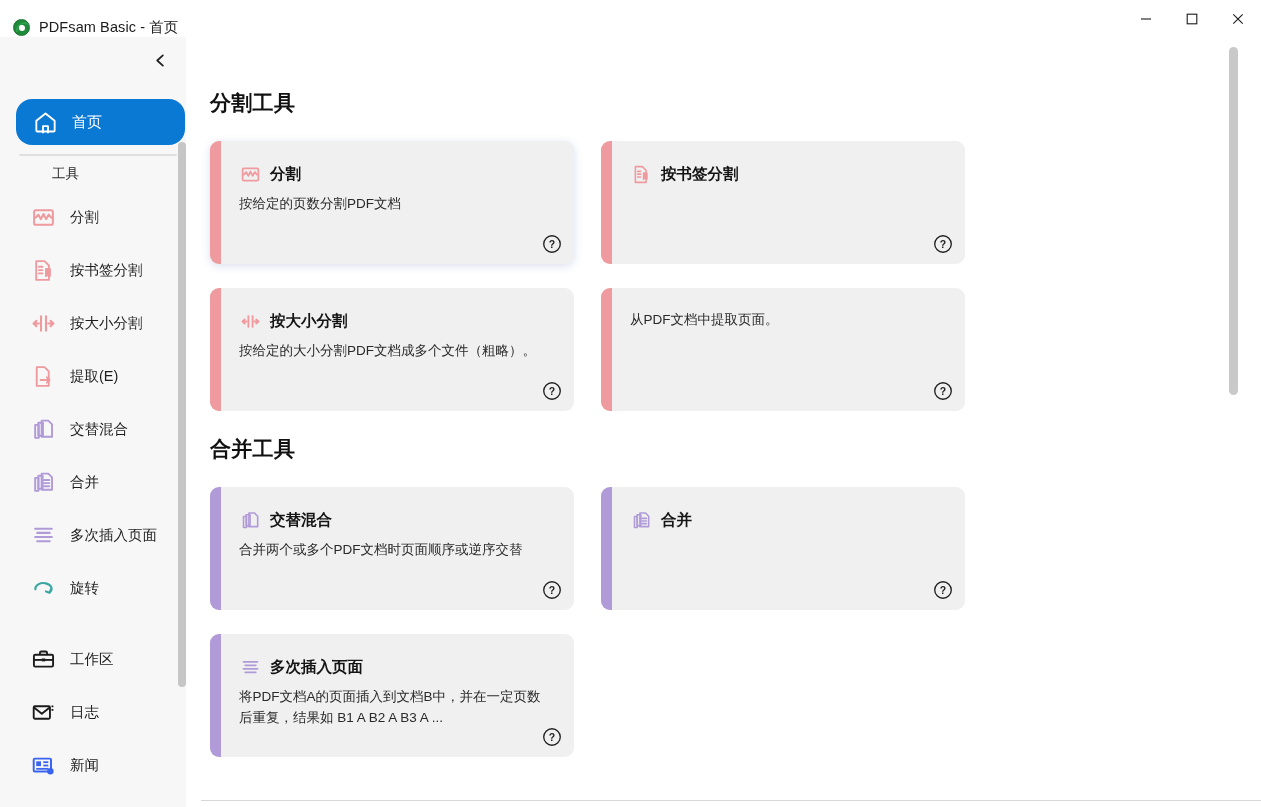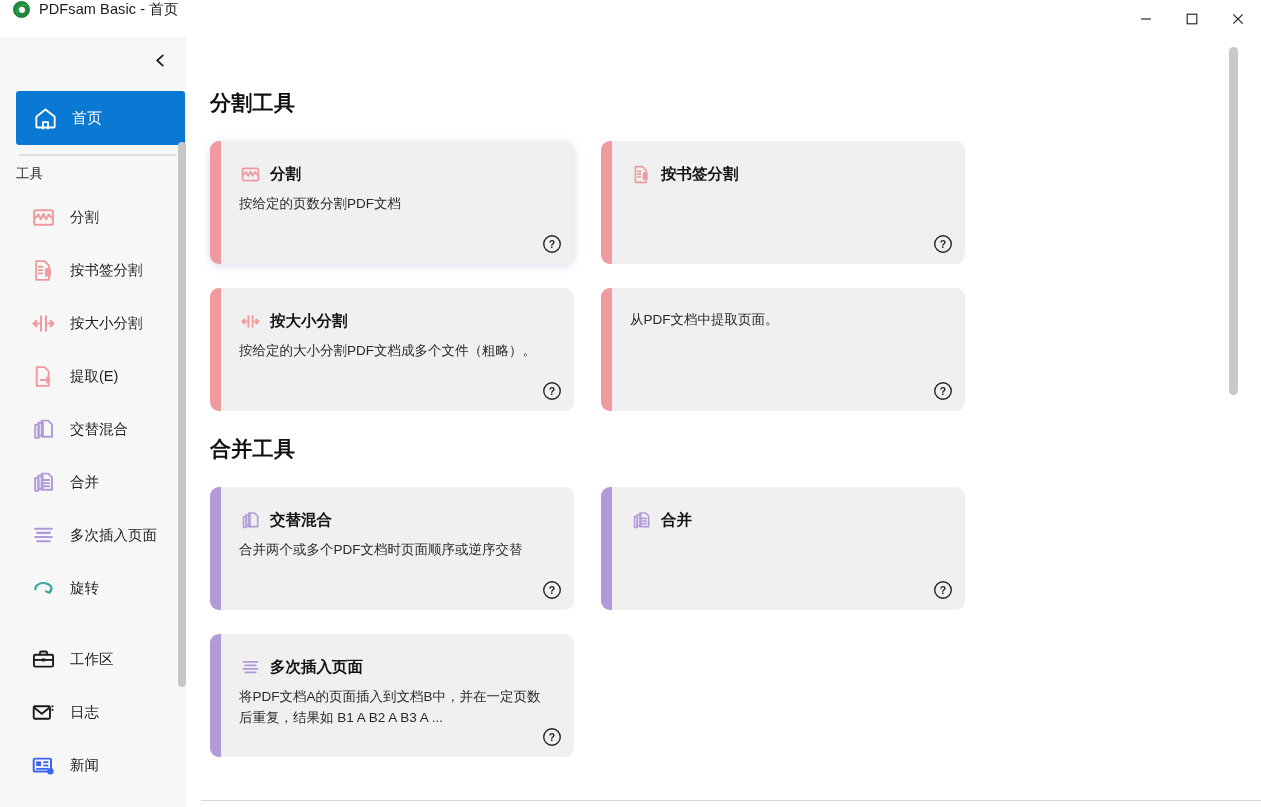--- a/index.html
+++ b/index.html
@@ -7,21 +7,21 @@
     width: 1261px; height: 807px;
     font-family: "Liberation Sans", "DejaVu Sans", sans-serif;
     background: #ffffff;
     overflow: hidden;
   }
   #app { position: relative; width: 1261px; height: 807px; background:#fff; }
 
   
   .titlebar {
     position: absolute; top:0; left:0; width:1261px; height:37px;
-    background:#ffffff; display:flex; align-items:flex-start;
+    background:#ffffff; display:flex; align-items:flex-end;
   }
   .title-left { display:flex; align-items:center; gap:9px; padding-left:13px; }
   .app-logo { width:17px; height:17px; border-radius:50%; position:relative;
     background: radial-gradient(circle at 50% 50%, #ffffff 0 22%, #1f8a3c 23% 100%);
     border:1px solid #19722f; overflow:hidden; }
   .app-logo::before{ content:""; position:absolute; left:2px; top:2px; width:13px; height:13px;
     border-radius:50%; border:2.5px solid #2ea14d; border-right-color:transparent; border-bottom-color:transparent;
     transform:rotate(35deg); }
   .app-logo::after{ content:""; position:absolute; left:5px; top:5px; width:6px; height:6px;
     border-radius:50%; background:#ffffff; }
@@ -33,28 +33,28 @@
   
   .sidebar {
     position:absolute; left:0; top:37px; width:200px; height:770px;
     background:#f7f7f7; border-right:1px solid #dcdcdc;
     overflow:hidden;
   }
   .collapse-row { height:46px; display:flex; align-items:center; justify-content:flex-end; padding-right:26px; }
   .collapse-btn { width:26px; height:26px; display:flex; align-items:center; justify-content:center; cursor:default; border-radius:4px; }
 
   .nav-active {
-    margin:8px 14px 0 16px; height:54px; border-radius:3px; background:#0a79d4;
+    margin:16px 14px 0 16px; height:46px; border-radius:16px; background:#0a79d4;
     display:flex; align-items:center; gap:14px; padding-left:16px; color:#fff; cursor:default;
   }
   .nav-active .lbl { font-size:15px; color:#ffffff; }
 
   .nav-sep { height:2px; background:#dfdfdf; margin:9px 22px 4px 19px; border-radius:2px; }
 
-  .group-label { font-size:13.5px; color:#2b2b2b; padding:5px 0 8px 16px; }
+  .group-label { font-size:13.5px; color:#2b2b2b; padding:5px 0 8px 16px;margin-left:36px; }
 
   .nav-item {
     height:53px; display:flex; align-items:center; gap:14px; padding-left:30px; cursor:default;
   }
   .nav-item .lbl { font-size:14.5px; color:#1d1d1d; white-space:nowrap; }
   .nav-icon { width:26px; height:26px; flex:0 0 26px; display:flex; align-items:center; justify-content:center; }
   .nav-icon svg { display:block; }
   .spacer-gap { height:18px; }
 
   .sb-scroll { position:absolute; left:178px; top:105px; width:8px; height:545px;

